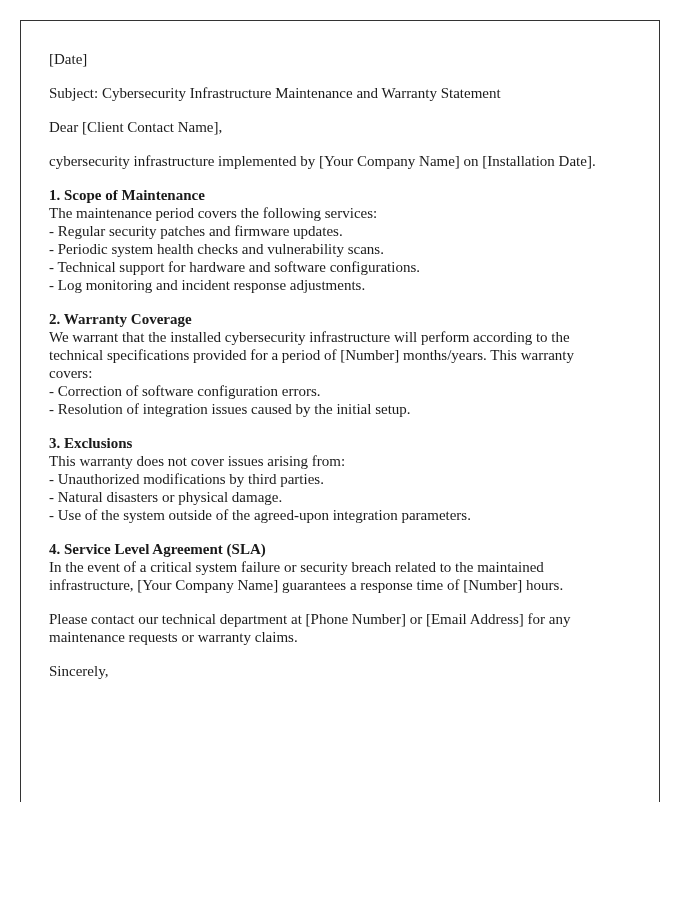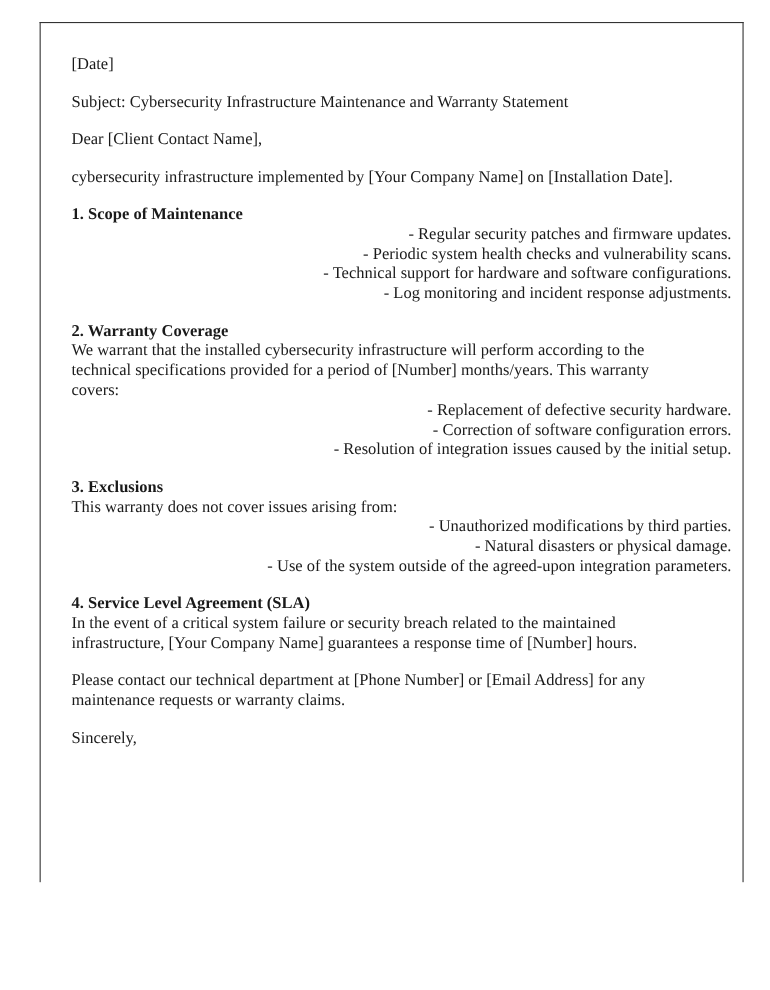--- a/index.html
+++ b/index.html
@@ -12,40 +12,40 @@
       height: 900px;
       position: relative;
       overflow: hidden;
       font-family: "Liberation Serif", "DejaVu Serif", serif;
       color: #1a1a1a;
       font-size: 15px;
       line-height: 18px;
     }
     .page {
       position: absolute;
-      left: 36px;
+      left: 20px;
       top: 20px;
       width: 640px;
       height: 782px;
       border-top: 1.5px solid #333333;
       border-left: 1.5px solid #333333;
       border-right: 1.5px solid #333333;
       box-sizing: border-box;
       overflow: hidden;
     }
     .content {
       position: absolute;
       left: 28px;
       top: 29px;
       width: 600px;
     }
     .block { margin: 0 0 16px 0; }
     .line { display: block; white-space: nowrap; }
     .heading { font-weight: bold; display: block; }
-    .bullet { display: block; white-space: nowrap; text-align: right; }
+    .bullet { display: block; white-space: nowrap; }
   </style>
 </head>
 <body>
 
 <div class="page">
   <div class="content">
 
     <div class="block">
       <span class="line">[Date]</span>
     </div>
@@ -58,32 +58,32 @@
     <div class="block">
       <span class="line">Dear [Client Contact Name],</span>
     </div>
 
     <div class="block">
       <span class="line">cybersecurity infrastructure implemented by [Your Company Name] on [Installation Date].</span>
     </div>
 
     <div class="block">
       <span class="heading">1. Scope of Maintenance</span>
+      <span class="line">The maintenance period covers the following services:</span>
       <span class="bullet">- Regular security patches and firmware updates.</span>
       <span class="bullet">- Periodic system health checks and vulnerability scans.</span>
       <span class="bullet">- Technical support for hardware and software configurations.</span>
       <span class="bullet">- Log monitoring and incident response adjustments.</span>
     </div>
 
     <div class="block">
       <span class="heading">2. Warranty Coverage</span>
       <span class="line">We warrant that the installed cybersecurity infrastructure will perform according to the</span>
       <span class="line">technical specifications provided for a period of [Number] months/years. This warranty</span>
       <span class="line">covers:</span>
-      <span class="bullet">- Replacement of defective security hardware.</span>
       <span class="bullet">- Correction of software configuration errors.</span>
       <span class="bullet">- Resolution of integration issues caused by the initial setup.</span>
     </div>
 
     <div class="block">
       <span class="heading">3. Exclusions</span>
       <span class="line">This warranty does not cover issues arising from:</span>
       <span class="bullet">- Unauthorized modifications by third parties.</span>
       <span class="bullet">- Natural disasters or physical damage.</span>
       <span class="bullet">- Use of the system outside of the agreed-upon integration parameters.</span>

